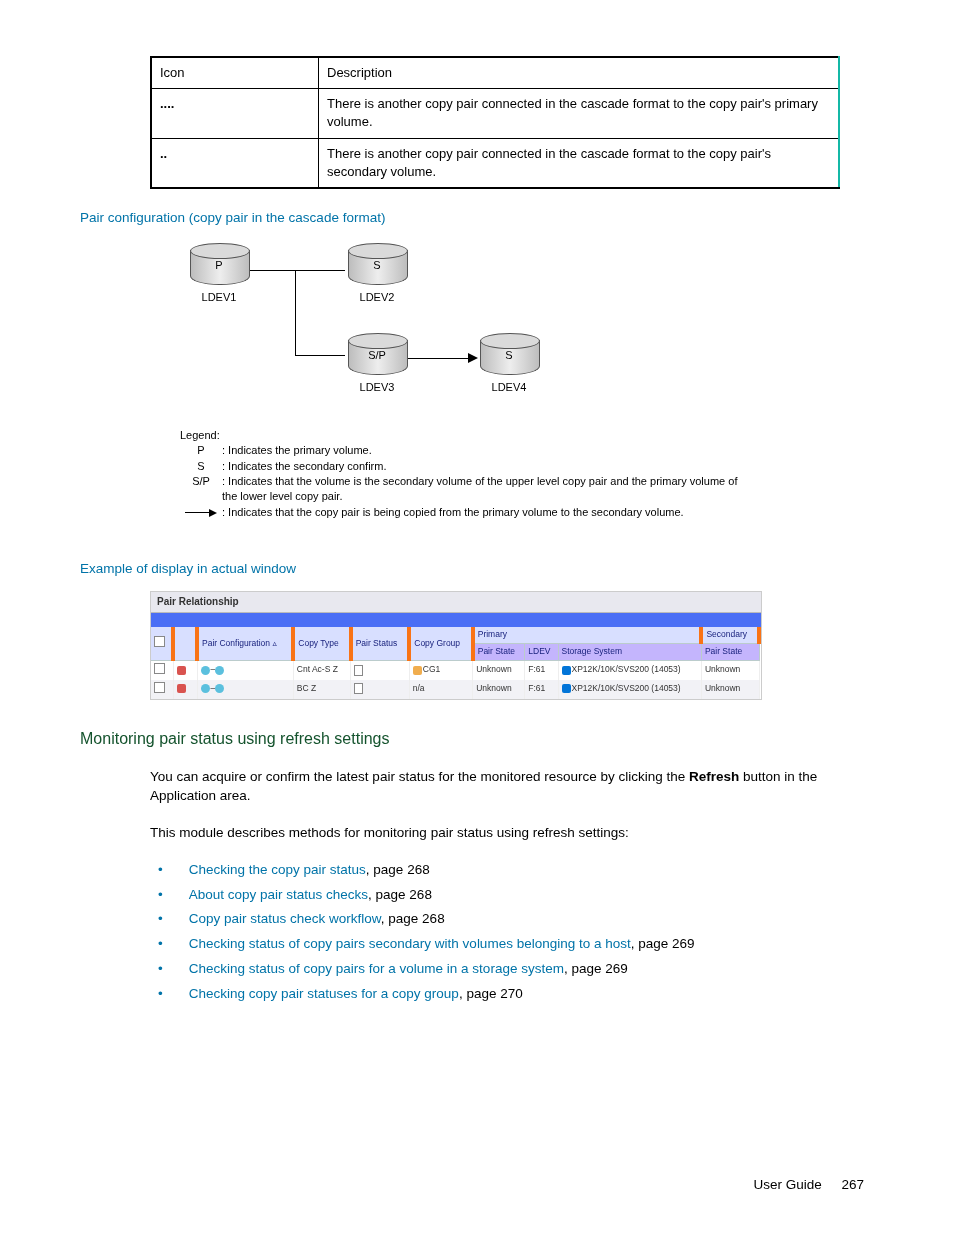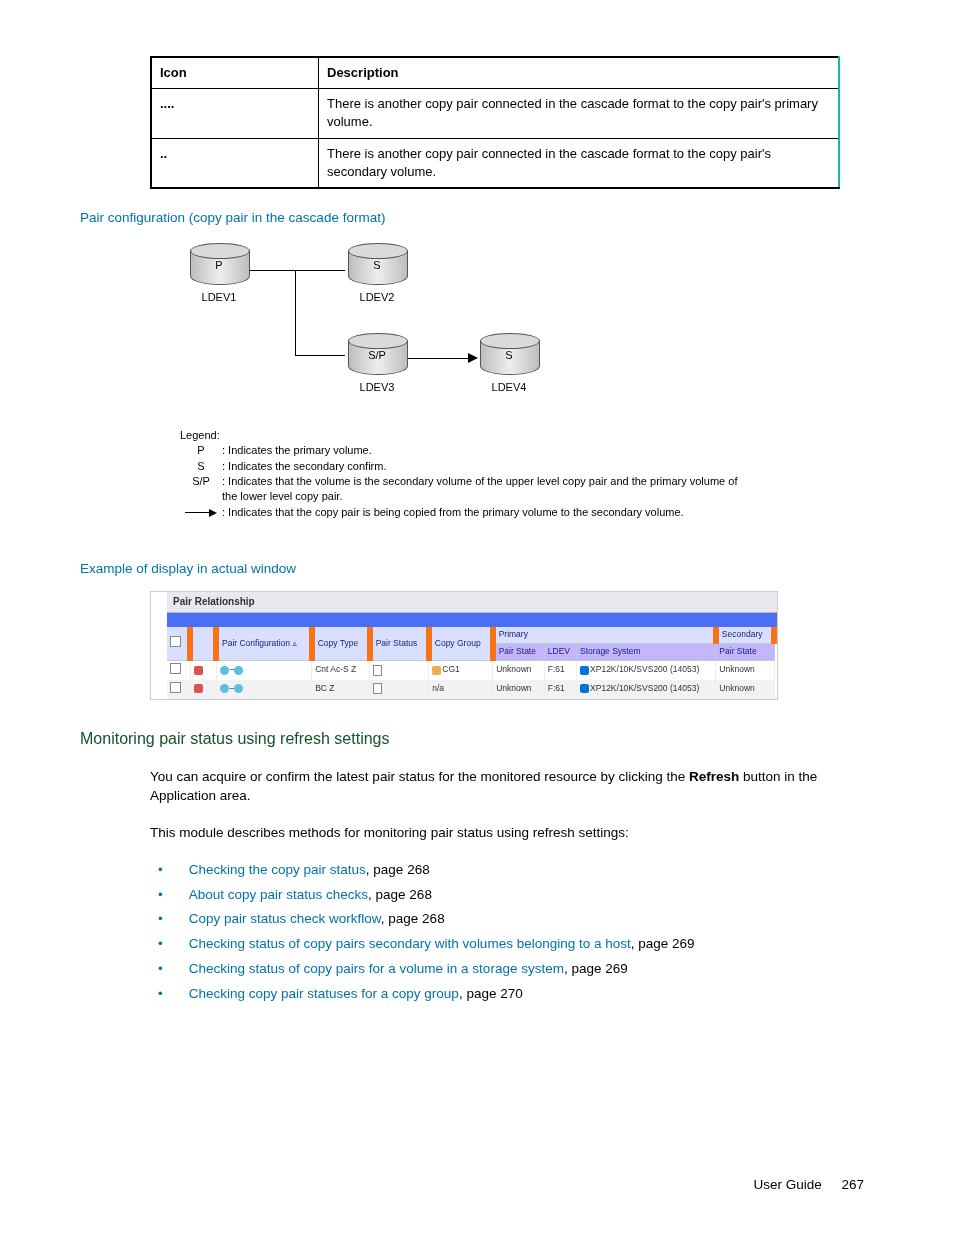--- a/index.html
+++ b/index.html
@@ -26,21 +26,21 @@
   .icon-table th, .icon-table td {
     border: 1px solid #000;
     padding: 6px 8px;
     font-size: 13px;
     vertical-align: top;
     text-align: left;
   }
   .icon-table th {
     border-top: 2px solid #000;
     border-bottom: none;
-    font-weight: bold;
+    font-weight: normal;
   }
   .icon-table th:first-child, .icon-table td:first-child { width: 150px; border-left: 2px solid #000; }
   .icon-table th:last-child, .icon-table td:last-child { border-right: 2px solid #14b8a6; }
   .icon-table tr:last-child td { border-bottom: 2px solid #000; }
 
   .body-text {
     margin: 18px 0 18px 60px;
     width: 690px;
     font-size: 13.5px;
   }
@@ -65,26 +65,25 @@
   .legend-row { display:flex; }
   .legend-key { width: 42px; text-align:center; flex-shrink:0; }
   .legend-txt { flex:1; }
 
   .pair-rel {
     margin-left: 60px;
     width: 610px;
     font-size: 9px;
     border: 1px solid #ccc;
     background:#fff;
-    padding-left:16px;
   }
   .pr-title { background:#e8e8ef; padding:3px 6px; font-weight:bold; font-size:10px; border-bottom:1px solid #bbb; color:#333; }
   .pr-bluebar { height: 14px; background:#4a6ef5; }
   .pr-head { background:#d8dfff; }
-  .pr-head td { color:#1a237e; font-size:8.5px; padding:2px 3px; border-right:6px solid #f97316; border-bottom:1px solid #bcc; }
+  .pr-head td { color:#1a237e; font-size:8.5px; padding:2px 3px; border-right:4px solid #f97316; border-bottom:1px solid #bcc; }
   .pr-sub td { color:#1a237e; font-size:8.5px; padding:2px 3px; background:#c4b5fd; border-right:1px solid #bcc; border-bottom:1px solid #bcc; }
   .pr-row td { font-size:8.5px; padding:2px 3px; border-right:1px solid #eee; color:#333; }
   .pr-row.alt td { background:#f2f2f6; }
   .link-blue { color:#2b5fd6; }
   .micro-icon { display:inline-block; width:9px; height:9px; vertical-align:middle; margin-right:1px; }
   .mi-red { background:#d9534f; border-radius:2px; }
   .mi-cy1 { background:#5bc0de; border-radius:50%; }
   .mi-cy2 { background:#5bc0de; border-radius:50%; }
   .mi-doc { background:#fff; border:1px solid #888; width:7px; height:9px; }
   .mi-grp { background:#f0ad4e; border-radius:2px; }

